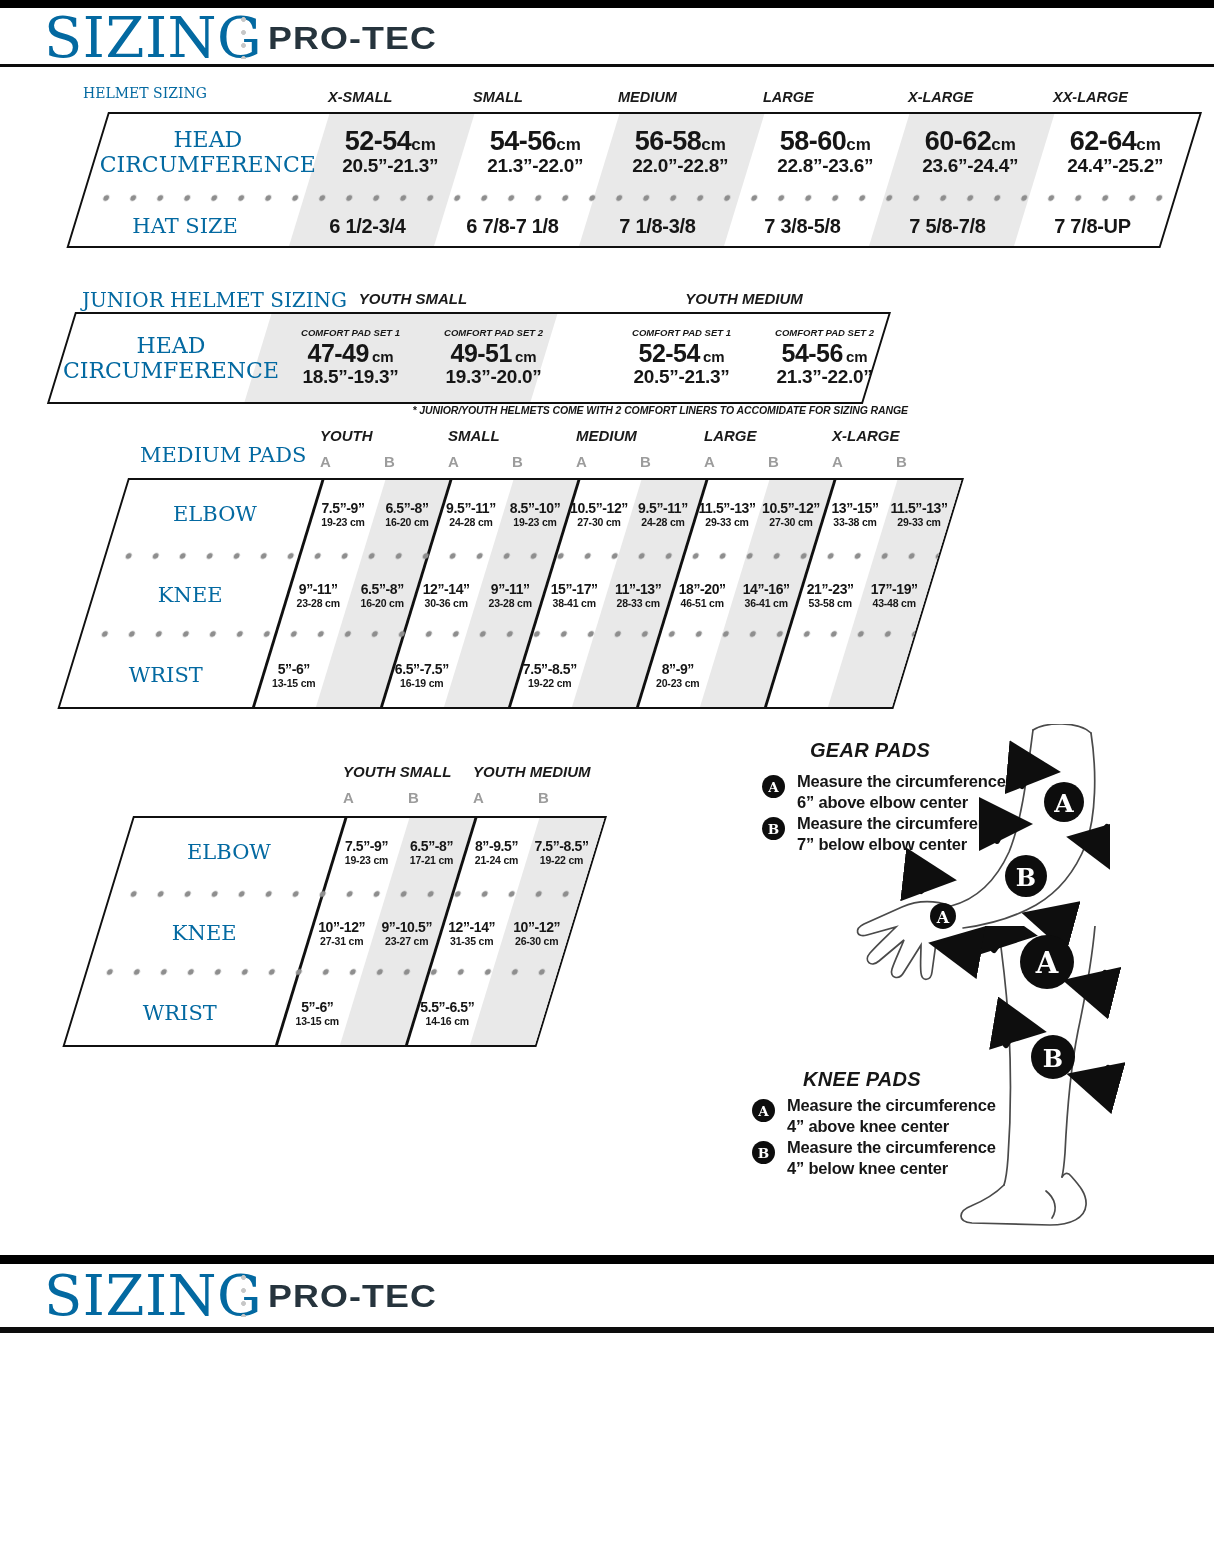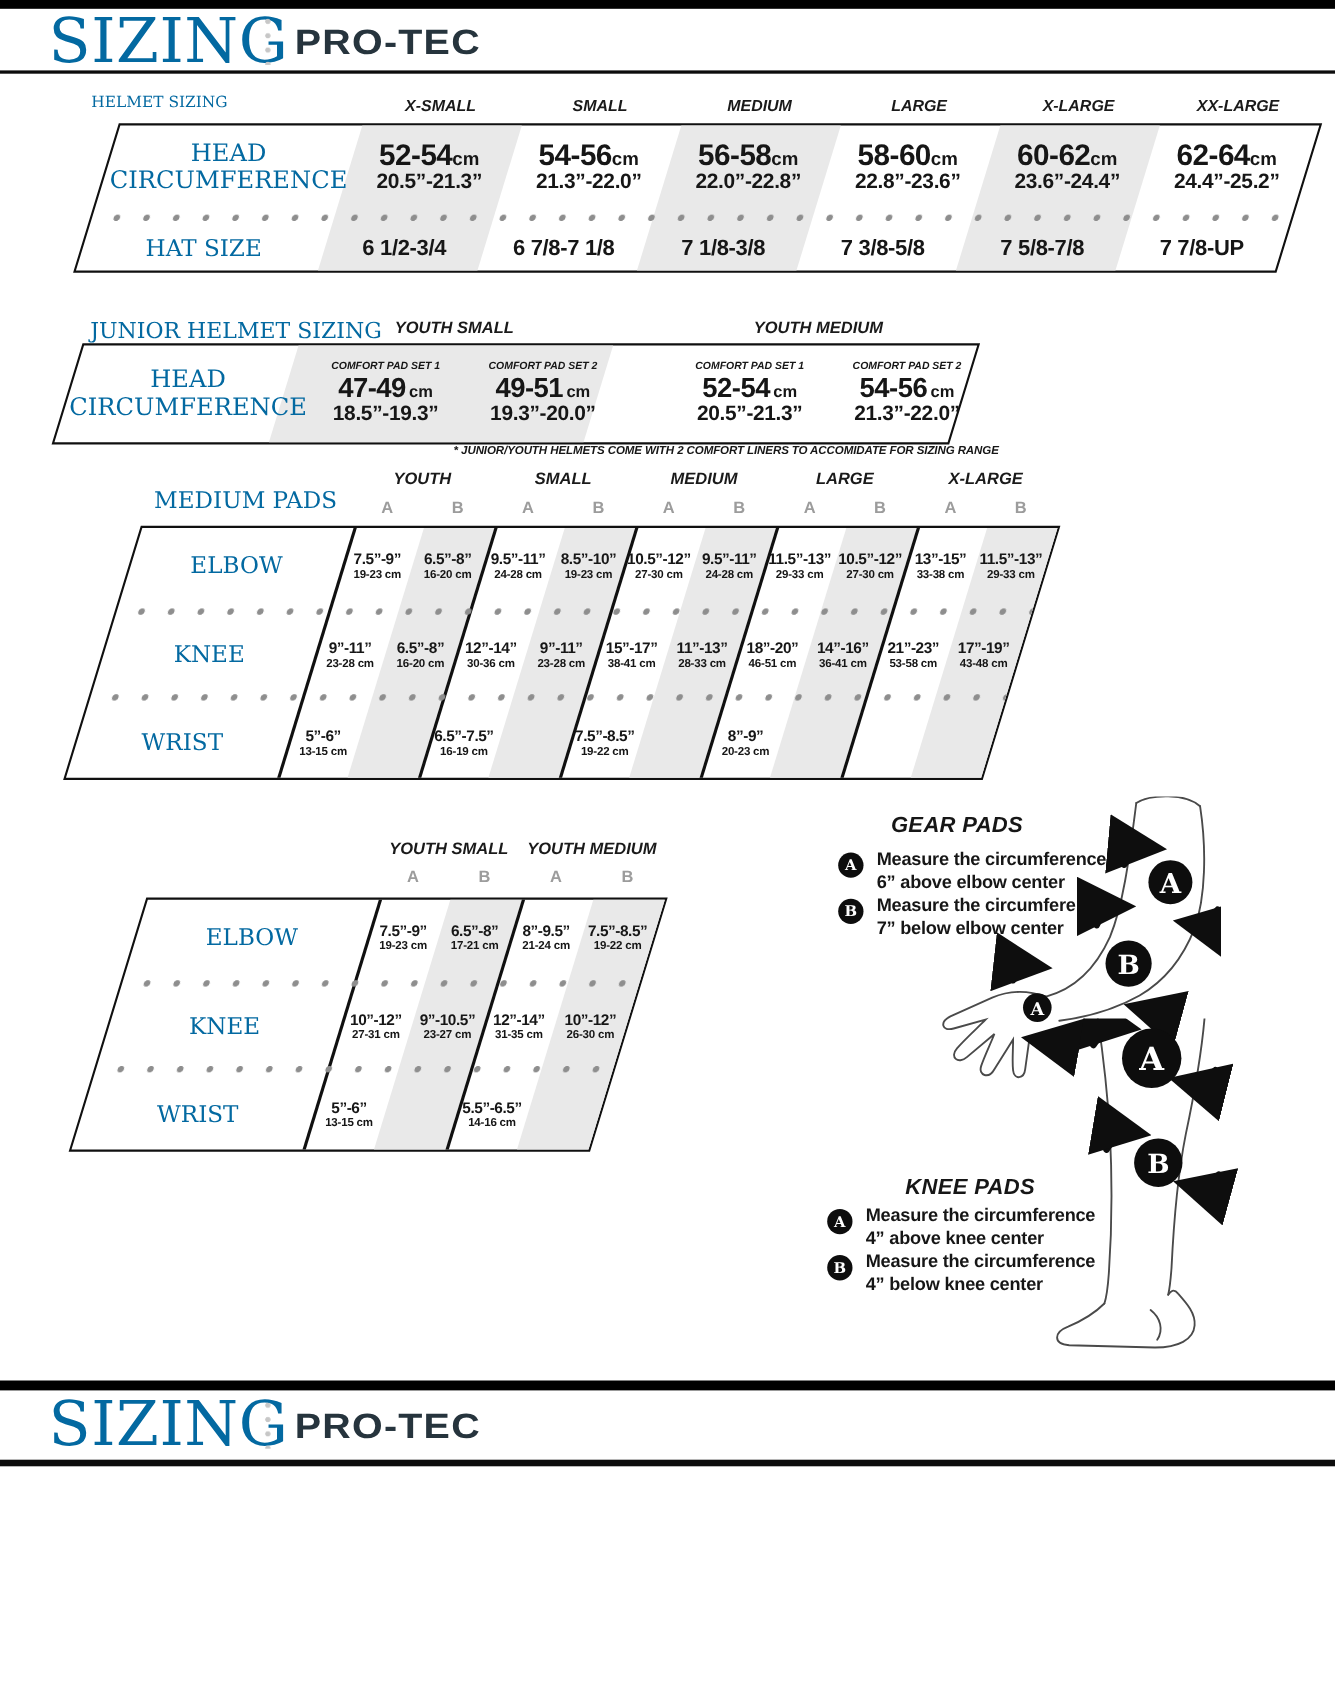--- a/index.html
+++ b/index.html
@@ -9,21 +9,21 @@
   .bar{position:absolute;left:0;right:0;background:#000}
   .rule{position:absolute;left:0;right:0;background:#0c0c0c}
   .slab{font-family:"DejaVu Serif",serif;font-weight:normal;color:#0369a1}
   .sizing-title{font-size:56px;line-height:1;letter-spacing:0.5px}
   .logo{font-size:32px;font-weight:bold;color:#26343d;letter-spacing:1px;
         transform:scaleX(1.12);transform-origin:0 50%}
   .vdots{position:absolute;width:7px;background-image:radial-gradient(circle,#c7c7c7 2.1px,transparent 2.7px);
          background-size:7px 13px;background-repeat:repeat-y}
   .ithead{font-weight:bold;font-style:italic;color:#1a1a1a}
   .heads{position:absolute;display:flex}
-  .heads>div{text-align:center}
+  .heads>div{}
   .ab{color:#9c9c9c;font-weight:bold}
   .ptab{position:absolute;transform:skewX(-17deg);transform-origin:0 0;border:2.6px solid #101010;
         background:#fff;display:flex;flex-direction:column}
   .stripe{position:absolute;top:0;bottom:0;background:#e9e9e9}
   .vline{position:absolute;top:0;bottom:0;width:2.6px;background:#101010}
   .trow{display:flex;position:relative;align-items:center}
   .dotsep{position:relative;background-image:radial-gradient(circle,#8e8e8e 2.6px,transparent 3.3px);
           background-size:27px 14px;background-position:9px 50%;background-repeat:repeat-x}
   .cellc{text-align:center}
   .u{transform:skewX(17deg)}
@@ -528,21 +528,21 @@
       <path d="M 138 213 C 131 220 121 223 110 221" marker-end="url(#ah1)"></path>
     </g>
     <circle cx="234" cy="78" r="20" fill="#0d0d0d"></circle>
     <circle cx="196" cy="152" r="21" fill="#0d0d0d"></circle>
     <circle cx="113" cy="192" r="13" fill="#0d0d0d"></circle>
     <text x="234" y="79" fill="#fff" font-family="DejaVu Serif" font-weight="bold" font-size="25" text-anchor="middle" dominant-baseline="central">A</text>
     <text x="196" y="153" fill="#fff" font-family="DejaVu Serif" font-weight="bold" font-size="24" text-anchor="middle" dominant-baseline="central">B</text>
     <text x="113" y="193" fill="#fff" font-family="DejaVu Serif" font-weight="bold" font-size="16" text-anchor="middle" dominant-baseline="central">A</text>
   </svg>
 
-  <div class="gtitle" style="left:772px;top:1068px;width:220px">KNEE PADS</div>
+  <div class="gtitle" style="left:752px;top:1068px;width:220px">KNEE PADS</div>
   <div class="gmark" style="left:752px;top:1099px">A</div>
   <div class="gtext" style="left:787px;top:1095px">
     <div>Measure the circumference</div>
     <div>4” above knee center</div>
   </div>
   <div class="gmark" style="left:752px;top:1141px">B</div>
   <div class="gtext" style="left:787px;top:1137px">
     <div>Measure the circumference</div>
     <div>4” below knee center</div>
   </div>

